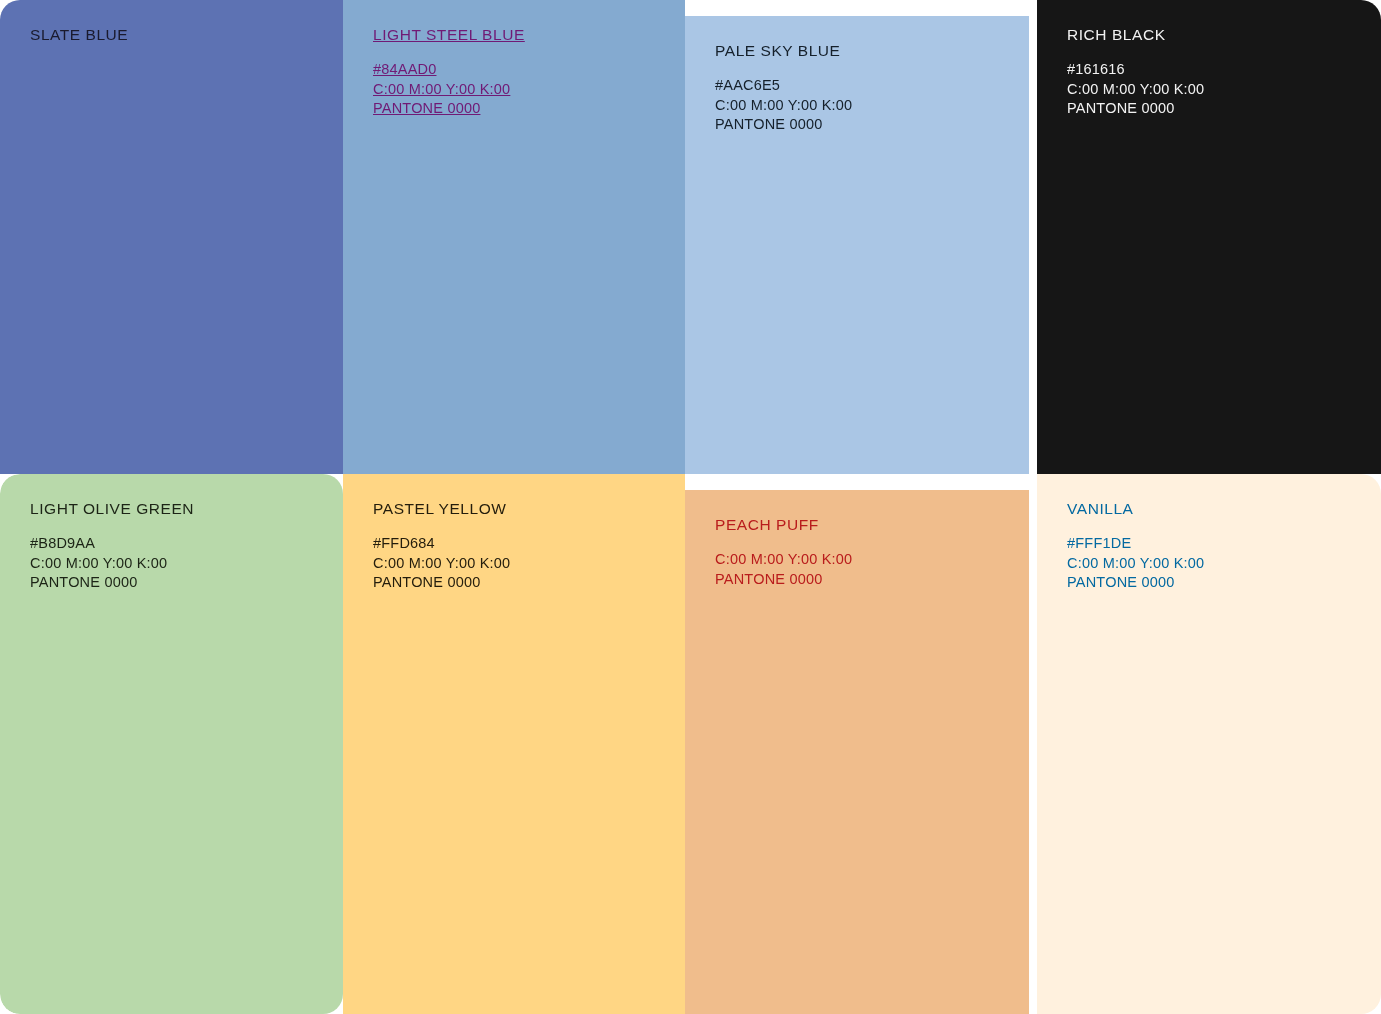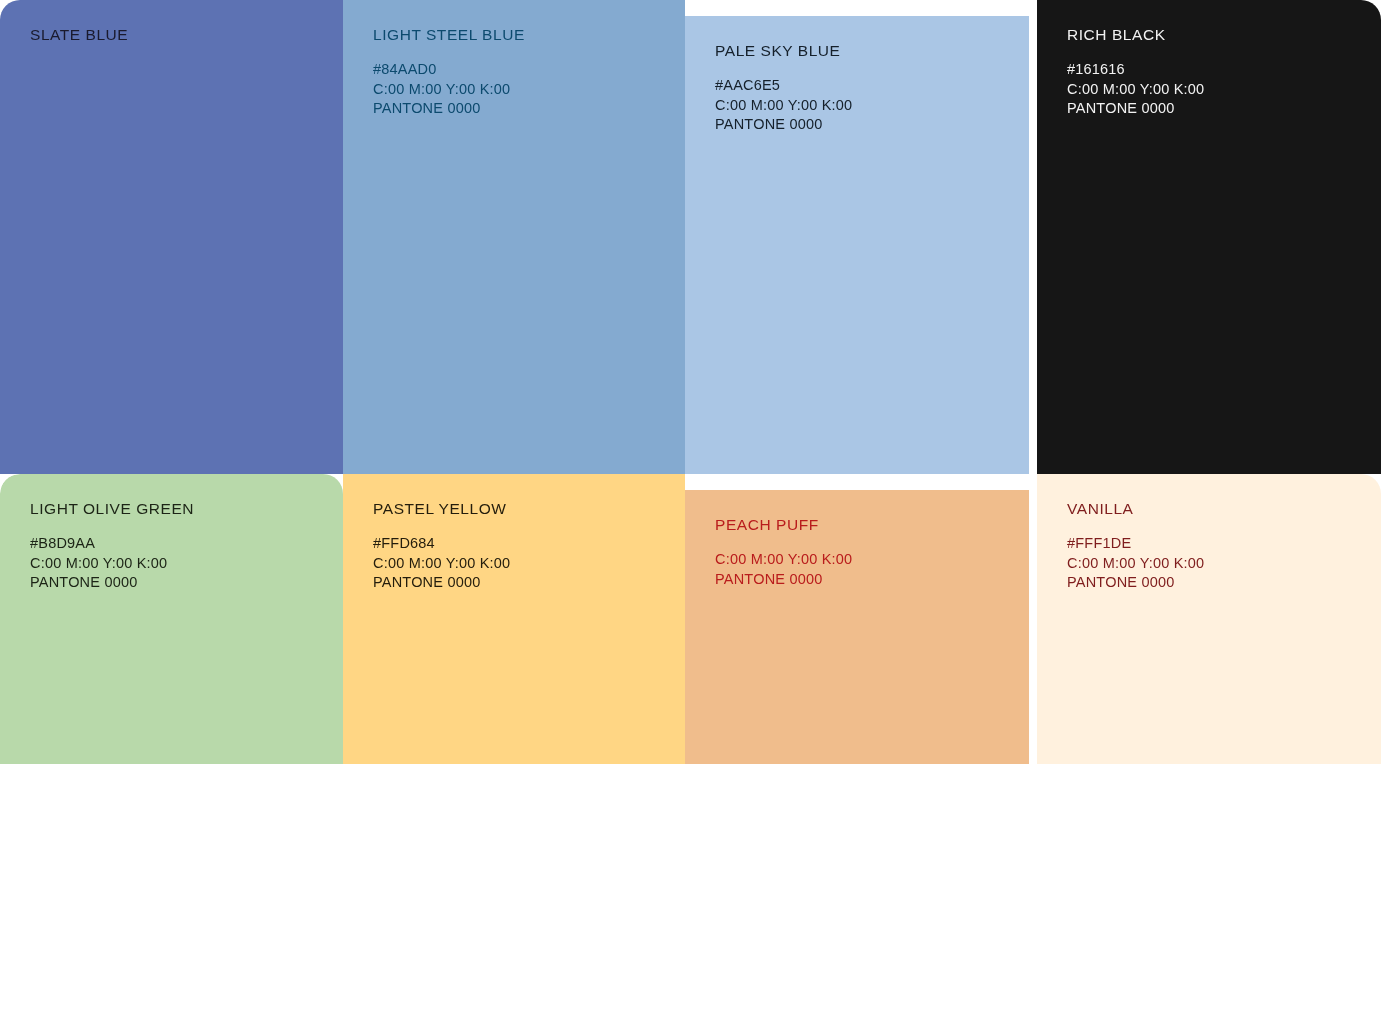--- a/index.html
+++ b/index.html
@@ -6,21 +6,21 @@
     margin: 0;
     padding: 0;
     background: #ffffff;
   }
   body {
     font-family: "Liberation Sans", sans-serif;
   }
   .palette {
     position: relative;
     width: 1381px;
-    height: 764px;
+    height: 1014px;
     overflow: hidden;
     background: #ffffff;
   }
   .row {
     position: absolute;
     left: 0;
     width: 1381px;
     display: flex;
   }
   .row-top {
@@ -72,21 +72,21 @@
 <body style="background: rgb(255, 255, 255);">
 
 <div class="palette">
 
   <div class="row row-top">
 
     <div class="swatch c0" style="background: rgb(93, 114, 179); color: rgb(26, 26, 46);">
       <div class="swatch-title">SLATE BLUE</div>
     </div>
 
-    <div class="swatch c1" style="background: rgb(132, 170, 208); color: #0c4a6e;">
+    <div class="swatch c1" style="background: rgb(132, 170, 208); color: #701a75; text-decoration: underline;">
       <div class="swatch-title">LIGHT STEEL BLUE</div>
       <div class="swatch-details">
         <div>#84AAD0</div>
         <div>C:00 M:00 Y:00 K:00</div>
         <div>PANTONE 0000</div>
       </div>
     </div>
 
     <div class="swatch c2" style="background: rgb(170, 198, 229); color: rgb(21, 32, 43);">
       <div class="swatch-title">PALE SKY BLUE</div>
@@ -129,21 +129,21 @@
     </div>
 
     <div class="swatch c2" style="background: rgb(240, 189, 140); color: #b91c1c;">
       <div class="swatch-title">PEACH PUFF</div>
       <div class="swatch-details">
         <div>C:00 M:00 Y:00 K:00</div>
         <div>PANTONE 0000</div>
       </div>
     </div>
 
-    <div class="swatch c3" style="background: rgb(255, 241, 222); color: #7f1d1d;">
+    <div class="swatch c3" style="background: rgb(255, 241, 222); color: #0369a1;">
       <div class="swatch-title">VANILLA</div>
       <div class="swatch-details">
         <div>#FFF1DE</div>
         <div>C:00 M:00 Y:00 K:00</div>
         <div>PANTONE 0000</div>
       </div>
     </div>
 
   </div>
 

